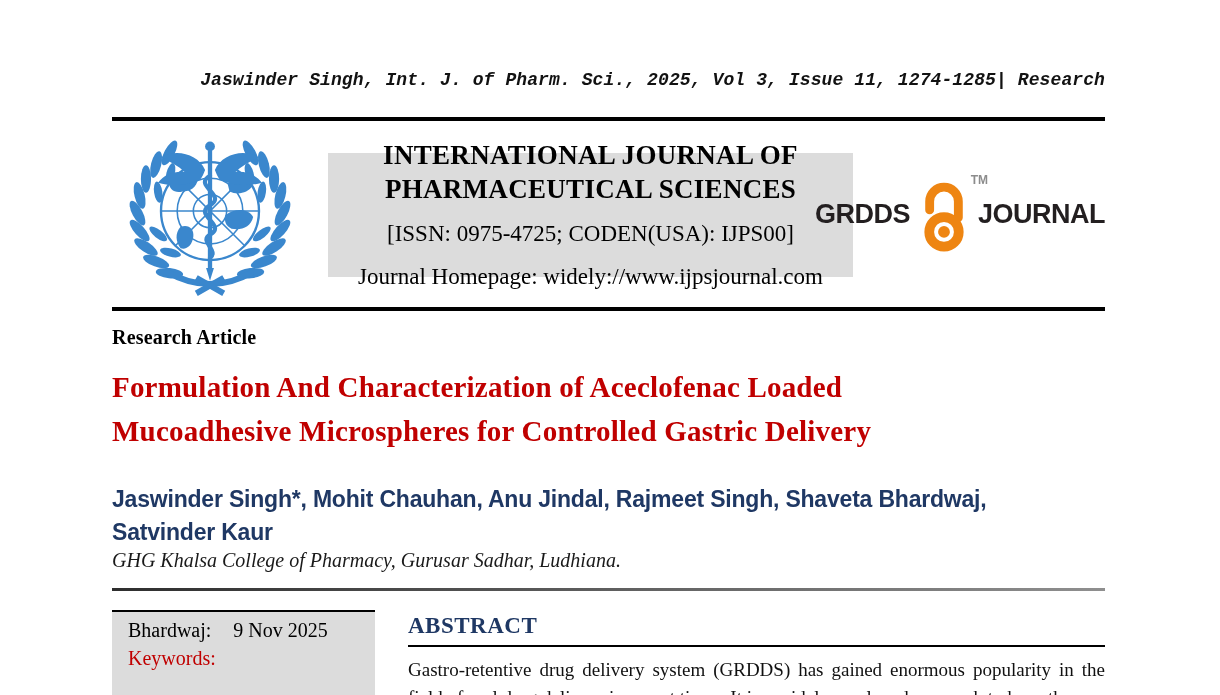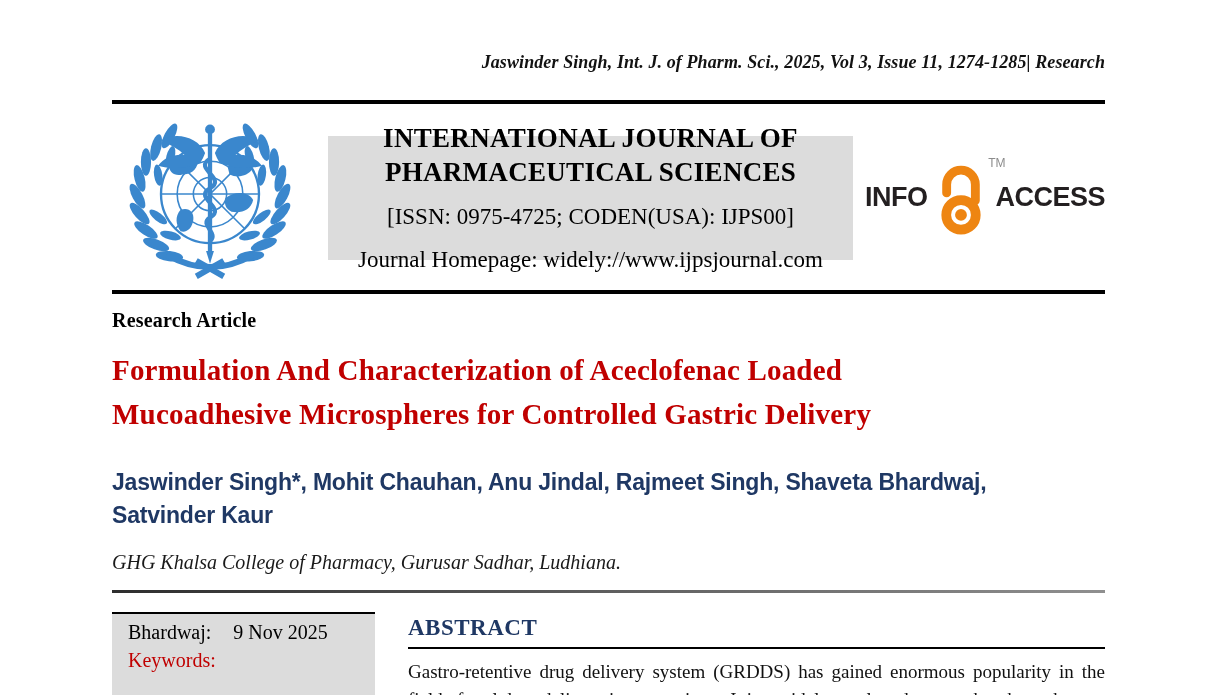--- a/index.html
+++ b/index.html
@@ -5,22 +5,22 @@
   * { margin:0; padding:0; box-sizing:border-box; }
   html,body { background:#ffffff; }
   .page {
     position:relative; width:1220px; height:695px; overflow:hidden;
     background:#ffffff; font-family:"Liberation Serif", serif; color:#000;
   }
   .content { padding-left:112px; padding-right:115px; }
 
   
   .running-head {
-    padding-top:52px; text-align:right;
-    font-family:Liberation Serif, serif; font-style:italic;
+    padding-top:70px; text-align:right;
+    font-family:Liberation Mono, monospace; font-style:italic;
     font-weight:600; font-size:18px; color:#121212; letter-spacing:0.1px;
   }
 
   .rule-thick { height:4px; background:#000; }
   .rule-top { margin-top:27px; }
   .rule-under-masthead { margin-top:4px; }
 
   
   .masthead { margin-top:5px; height:177px; display:flex; align-items:center; justify-content:space-between; }
   .who-logo { width:196px; height:172px; flex:none; color:var(--logo-blue,#3A87CD); }
@@ -36,36 +36,36 @@
 
   .open-access {
     width:232px; flex:none; display:flex; align-items:center; justify-content:flex-end;
     gap:7px; font-family:"Liberation Sans", sans-serif; font-weight:bold;
     font-size:27px; letter-spacing:-0.5px; color:#231f20;
   }
   .oa-lock-wrap { position:relative; width:54px; height:76px; color:var(--open-access-orange,#EE8512); }
   .oa-lock-wrap svg { width:54px; height:76px; display:block; }
   .oa-tm {
     position:absolute; top:-4px; right:-17px;
-    font-size:12px; font-weight:normal; letter-spacing:0; color:#8c8c8c;
+    font-size:12px; font-weight:bold; letter-spacing:0; color:#8c8c8c;
     font-family:"Liberation Sans", sans-serif;
   }
 
   
   .article-type { margin-top:15px; font-weight:bold; font-size:20px; letter-spacing:0.2px; }
   .article-title {
     margin-top:16px; color:var(--title-red,#C00000);
     font-weight:bold; font-size:29px; line-height:44px; letter-spacing:0.2px;
   }
   .authors {
     margin-top:30px; color:var(--authors-navy,#1F3864);
     font-family:"Liberation Sans", sans-serif; font-weight:bold;
     font-size:23px; line-height:33px; letter-spacing:-0.2px;
   }
-  .affiliation { margin-top:19px; font-style:italic; font-size:20px; color:#1a1a1a; }
+  .affiliation { font-style:italic; font-size:20px; color:#1a1a1a; }
 
   .rule-gray { margin-top:16px; height:3px; background:linear-gradient(to right,#2e2e2e,#8f8f8f); }
 
   
   .columns { display:flex; margin-top:13px; }
   .col-left { width:263px; margin-right:33px; flex:none; }
   .col-right { flex:1; min-width:0; }
 
   .info-heading {
     font-family:"Liberation Sans", sans-serif; font-weight:300;
@@ -171,30 +171,30 @@
       </div>
 
       <div class="journal-box">
         <div class="journal-title">INTERNATIONAL JOURNAL OF</div>
         <div class="journal-title">PHARMACEUTICAL SCIENCES</div>
         <div class="journal-sub">[ISSN: 0975-4725; CODEN(USA): IJPS00]</div>
         <div class="journal-sub">Journal Homepage: widely://www.ijpsjournal.com</div>
       </div>
 
       <div class="open-access">
-        <span>INFO</span>
+        <span>GRDDS</span>
         <span class="oa-lock-wrap">
           <svg viewBox="0 0 64 88" aria-hidden="true">
             <path d="M15,38 V28 a17,17 0 0 1 34,0 V47" fill="none" stroke="currentColor" stroke-width="10.5" stroke-linecap="round"></path>
             <circle cx="32" cy="64" r="17.5" fill="none" stroke="currentColor" stroke-width="11.5"></circle>
             <circle cx="32" cy="64" r="7" fill="currentColor"></circle>
           </svg>
           <span class="oa-tm">TM</span>
         </span>
-        <span>ACCESS</span>
+        <span>JOURNAL</span>
       </div>
 
     </div>
 
     <div class="rule-thick rule-under-masthead"></div>
 
     <div class="article-type">Research Article</div>
 
     <div class="article-title">
       <div>Formulation And Characterization of Aceclofenac Loaded</div>

